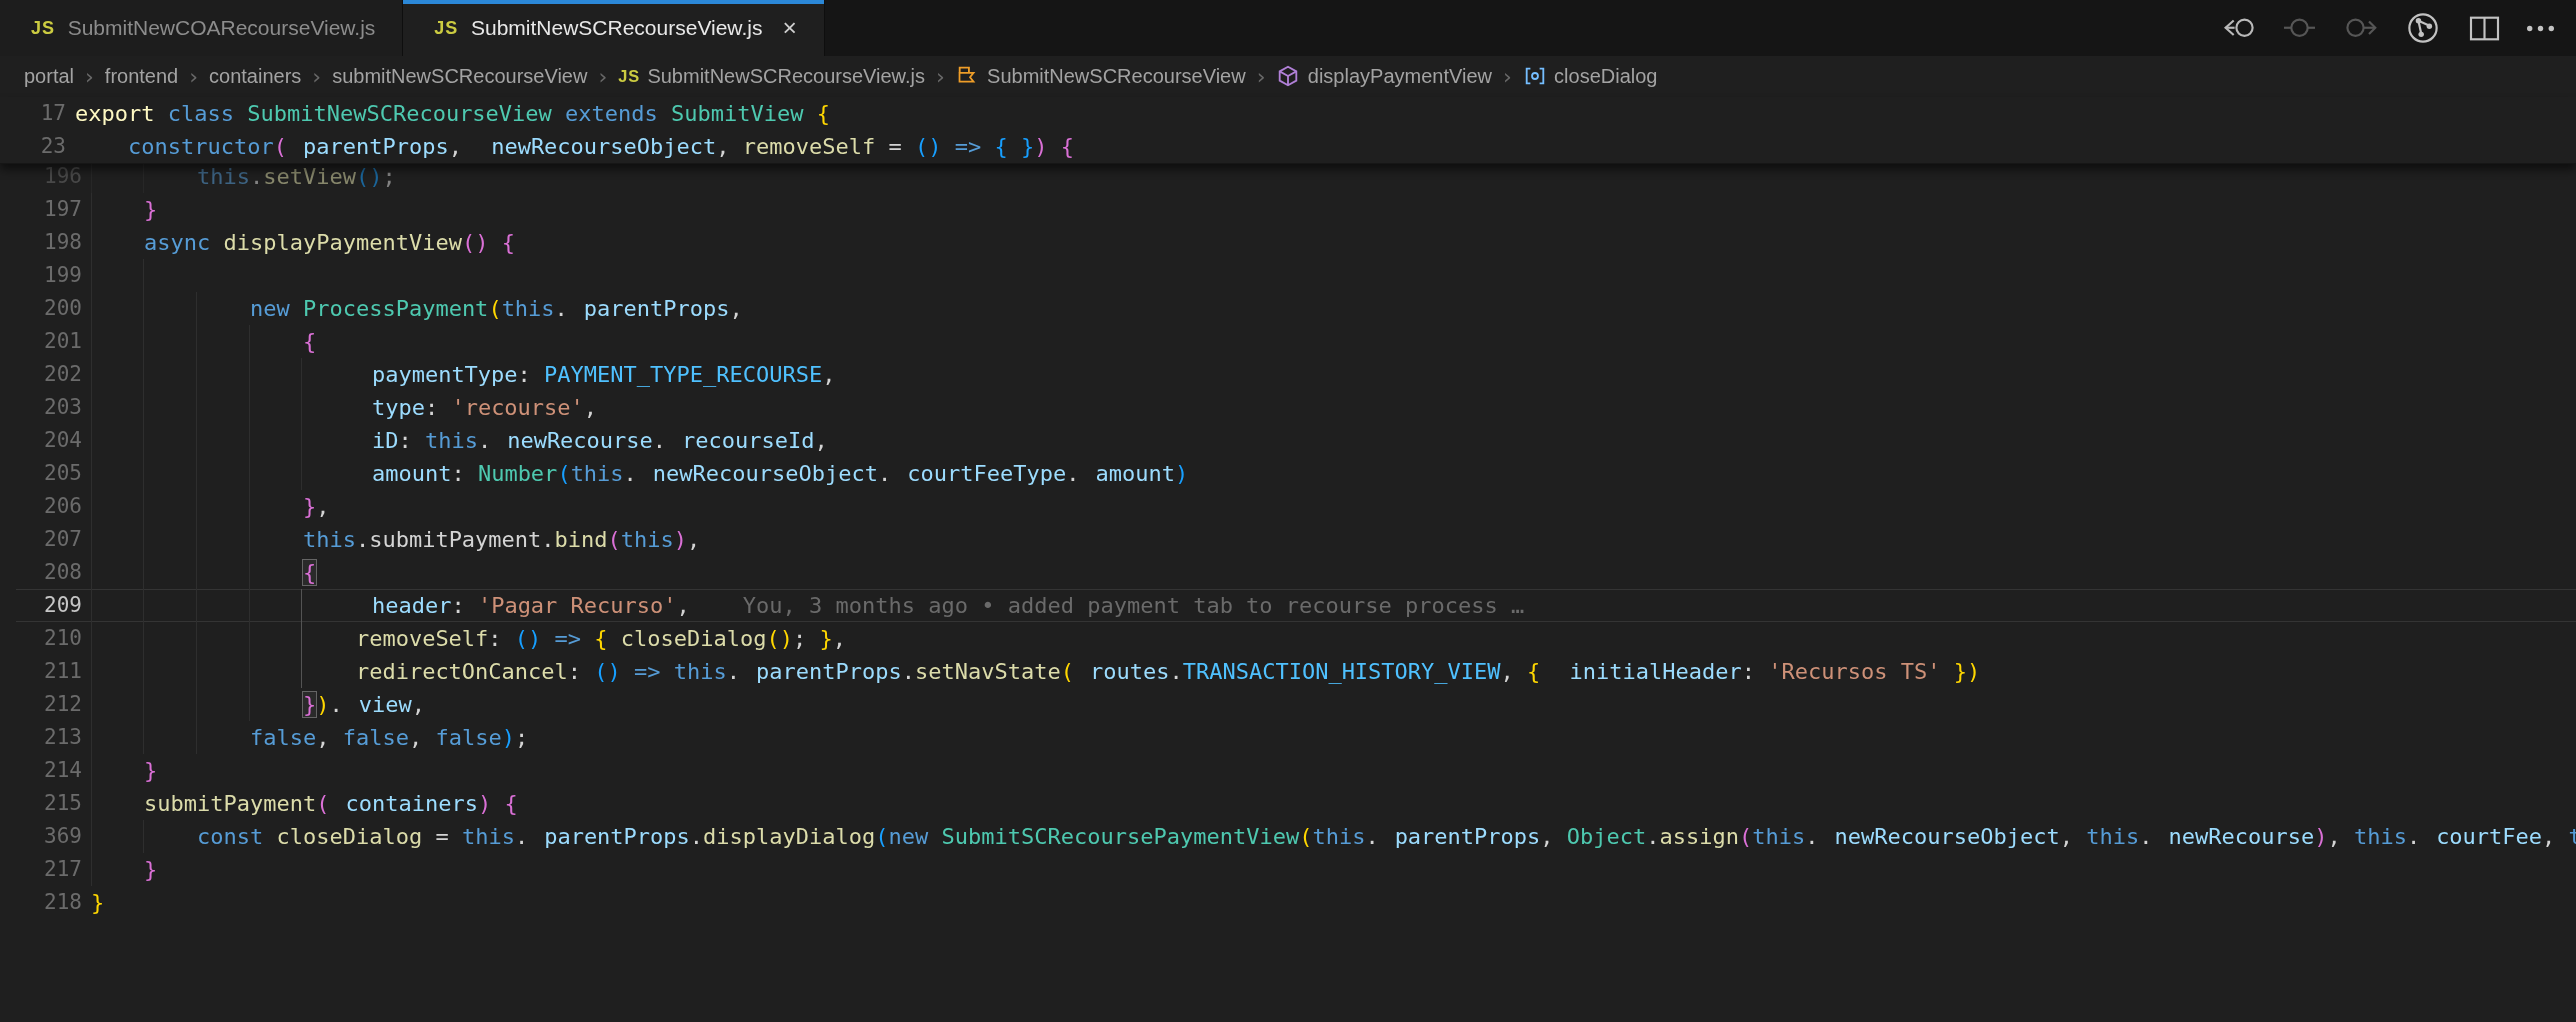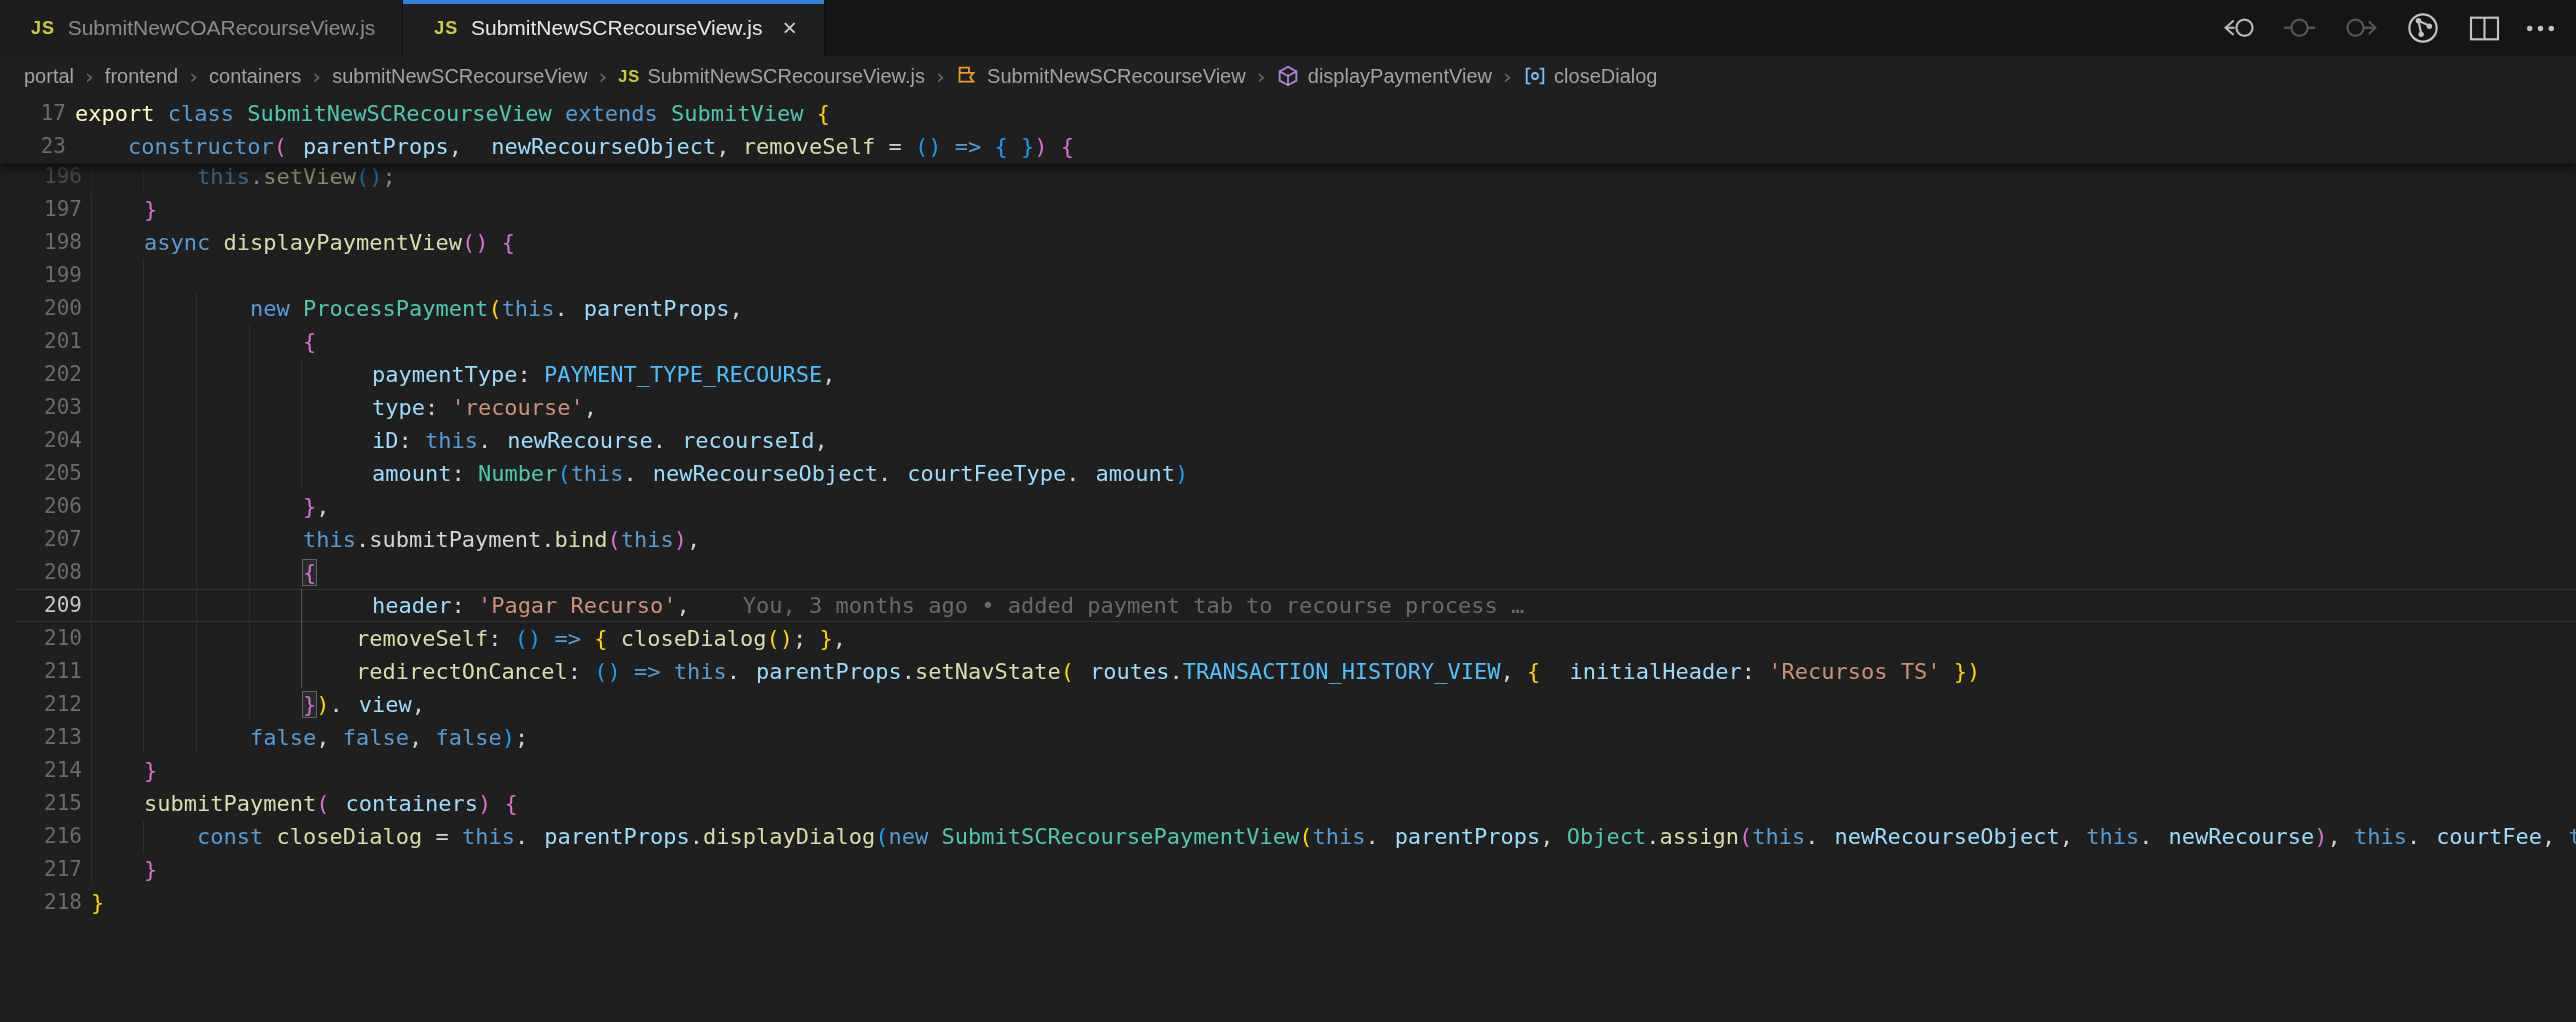--- a/index.html
+++ b/index.html
@@ -321,21 +321,21 @@
           <span class="code">    <span class="tk-b2">}</span></span>
         </div>
         <div class="row">
           <i class="guide" style="left: 75px;"></i>
           <span class="num">215</span>
           <span class="code">    <span class="tk-fn">submitPayment</span><span class="tk-b2">(</span><span class="tk-var">containers</span><span class="tk-b2">)</span><span class="tk-pun"> </span><span class="tk-b2">{</span></span>
         </div>
         <div class="row">
           <i class="guide" style="left: 75px;"></i>
           <i class="guide" style="left: 127px;"></i>
-          <span class="num">216</span>
+          <span class="num">369</span>
           <span class="code">        <span class="tk-kw">const </span><span class="tk-fn">closeDialog</span><span class="tk-pun"> = </span><span class="tk-kw">this</span><span class="tk-pun">.</span><span class="tk-var">parentProps</span><span class="tk-pun">.</span><span class="tk-fn">displayDialog</span><span class="tk-b3">(</span><span class="tk-kw">new </span><span class="tk-cls">SubmitSCRecoursePaymentView</span><span class="tk-b1">(</span><span class="tk-kw">this</span><span class="tk-pun">.</span><span class="tk-var">parentProps</span><span class="tk-pun">, </span><span class="tk-cls">Object</span><span class="tk-pun">.</span><span class="tk-fn">assign</span><span class="tk-b2">(</span><span class="tk-kw">this</span><span class="tk-pun">.</span><span class="tk-var">newRecourseObject</span><span class="tk-pun">, </span><span class="tk-kw">this</span><span class="tk-pun">.</span><span class="tk-var">newRecourse</span><span class="tk-b2">)</span><span class="tk-pun">, </span><span class="tk-kw">this</span><span class="tk-pun">.</span><span class="tk-var">courtFee</span><span class="tk-pun">, </span><span class="tk-kw">this</span><span class="tk-pun">.</span><span class="tk-var">n</span></span>
         </div>
         <div class="row">
           <i class="guide" style="left: 75px;"></i>
           <span class="num">217</span>
           <span class="code">    <span class="tk-b2">}</span></span>
         </div>
         <div class="row">
           <span class="num">218</span>
           <span class="code"><span class="tk-b1">}</span></span>

